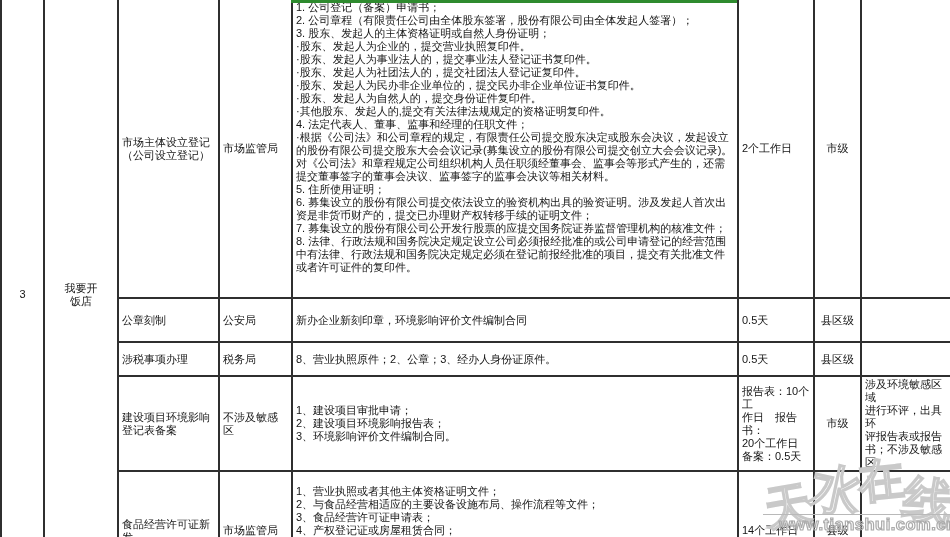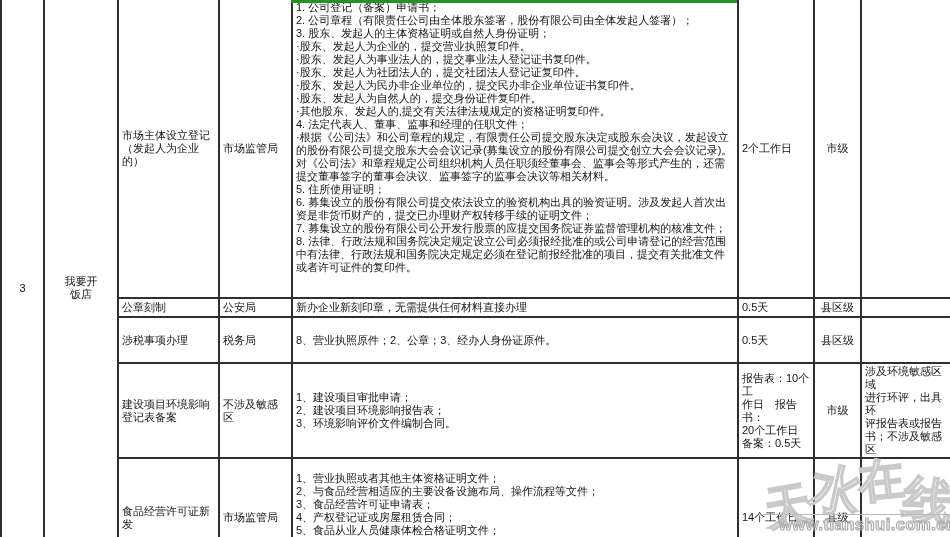--- a/index.html
+++ b/index.html
@@ -60,50 +60,50 @@
       <col style="width:446px">
         <col style="width:76px">
         <col style="width:47px">
         <col style="width:90px">
     </colgroup>
     <tbody>
         <tr class="r1" style="height:298px">
       <td class="c-index" rowspan="5">3</td>
       <td class="c-theme" rowspan="5">我要开
 饭店</td>
-      <td class="c-item">市场主体设立登记（发起人为企业的）</td>
+      <td class="c-item">市场主体设立登记（公司设立登记）</td>
       <td class="c-dept">市场监管局</td>
       <td class="c-mat top">1. 公司登记（备案）申请书；
 2. 公司章程（有限责任公司由全体股东签署，股份有限公司由全体发起人签署）；
 3. 股东、发起人的主体资格证明或自然人身份证明；
 ·股东、发起人为企业的，提交营业执照复印件。
 ·股东、发起人为事业法人的，提交事业法人登记证书复印件。
 ·股东、发起人为社团法人的，提交社团法人登记证复印件。
 ·股东、发起人为民办非企业单位的，提交民办非企业单位证书复印件。
 ·股东、发起人为自然人的，提交身份证件复印件。
 ·其他股东、发起人的,提交有关法律法规规定的资格证明复印件。
 4. 法定代表人、董事、监事和经理的任职文件；
 ·根据《公司法》和公司章程的规定，有限责任公司提交股东决定或股东会决议，发起设立的股份有限公司提交股东大会会议记录(募集设立的股份有限公司提交创立大会会议记录)。对《公司法》和章程规定公司组织机构人员任职须经董事会、监事会等形式产生的，还需提交董事签字的董事会决议、监事签字的监事会决议等相关材料。
 5. 住所使用证明；
 6. 募集设立的股份有限公司提交依法设立的验资机构出具的验资证明。涉及发起人首次出资是非货币财产的，提交已办理财产权转移手续的证明文件；
 7. 募集设立的股份有限公司公开发行股票的应提交国务院证券监督管理机构的核准文件；
 8. 法律、行政法规和国务院决定规定设立公司必须报经批准的或公司申请登记的经营范围中有法律、行政法规和国务院决定规定必须在登记前报经批准的项目，提交有关批准文件或者许可证件的复印件。</td>
       <td class="c-time">2个工作日</td>
       <td class="c-level">市级</td>
       <td class="c-note"></td>
     </tr>
-    <tr style="height:19px">
+    <tr style="height:44px">
       <td class="c-item">公章刻制</td>
       <td class="c-dept">公安局</td>
-      <td class="c-mat">新办企业新刻印章，无需提供任何材料直接办理</td>
+      <td class="c-mat">新办企业新刻印章，环境影响评价文件编制合同</td>
       <td class="c-time">0.5天</td>
       <td class="c-level">县区级</td>
       <td class="c-note"></td>
     </tr>
-    <tr style="height:46px">
+    <tr style="height:34px">
       <td class="c-item">涉税事项办理</td>
       <td class="c-dept">税务局</td>
       <td class="c-mat">8、营业执照原件；2、公章；3、经办人身份证原件。</td>
       <td class="c-time">0.5天</td>
       <td class="c-level">县区级</td>
       <td class="c-note"></td>
     </tr>
     <tr style="height:50px">
       <td class="c-item">建设项目环境影响登记表备案</td>
       <td class="c-dept">不涉及敏感区</td>

